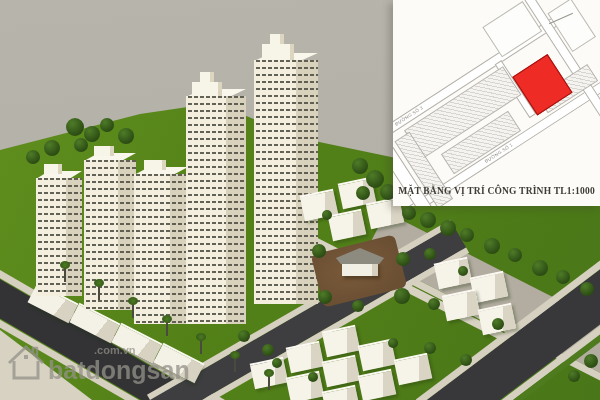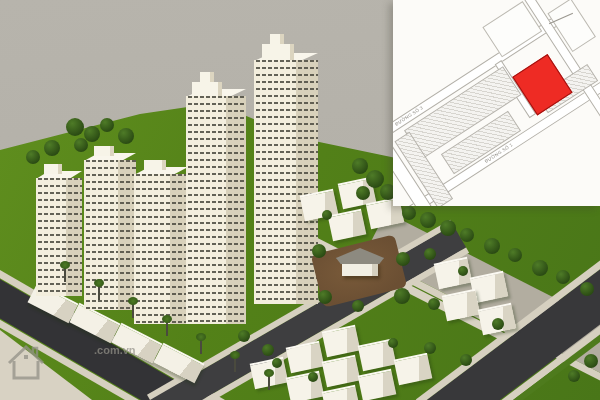--- a/index.html
+++ b/index.html
@@ -222,25 +222,27 @@
       <div class="mr" style="left:172px;top:100px;width:8px;height:64px;"></div>
       <div class="hatch" style="left:60px;top:106px;width:118px;height:34px;"></div>
       <div class="hatch" style="left:46px;top:110px;width:18px;height:80px;"></div>
       <div class="hatch" style="left:78px;top:146px;width:80px;height:24px;"></div>
       <div class="hatch" style="left:190px;top:150px;width:60px;height:20px;"></div>
       <div class="lot" style="left:244px;top:86px;width:28px;height:46px;"></div>
       <div class="lot" style="left:182px;top:62px;width:48px;height:36px;"></div>
       <div id="site-red"></div>
     </div>
     <div id="mline"></div>
+    <div id="mcaption">MẶT BẰNG VỊ TRÍ CÔNG TRÌNH  TL1:1000</div>
   </div>
 
   <div id="watermark">
     <svg id="wm-house" width="40" height="38" viewBox="0 0 40 38">
       <path d="M3 19 L20 3 L37 19" fill="none" stroke="rgba(148,145,136,.95)" stroke-width="3"></path>
       <path d="M8 17 V34 H32 V17" fill="none" stroke="rgba(148,145,136,.95)" stroke-width="3"></path>
       <path d="M27 9 V4 H31 V12" fill="none" stroke="rgba(148,145,136,.95)" stroke-width="2.5"></path>
       <rect x="18" y="11" width="4" height="4" fill="rgba(148,145,136,.95)"></rect>
     </svg>
+    <div id="wm-brand">batdongsan</div>
     <div id="wm-suffix">.com.vn</div>
   </div>
 
 </div>
 
 </body></html>

